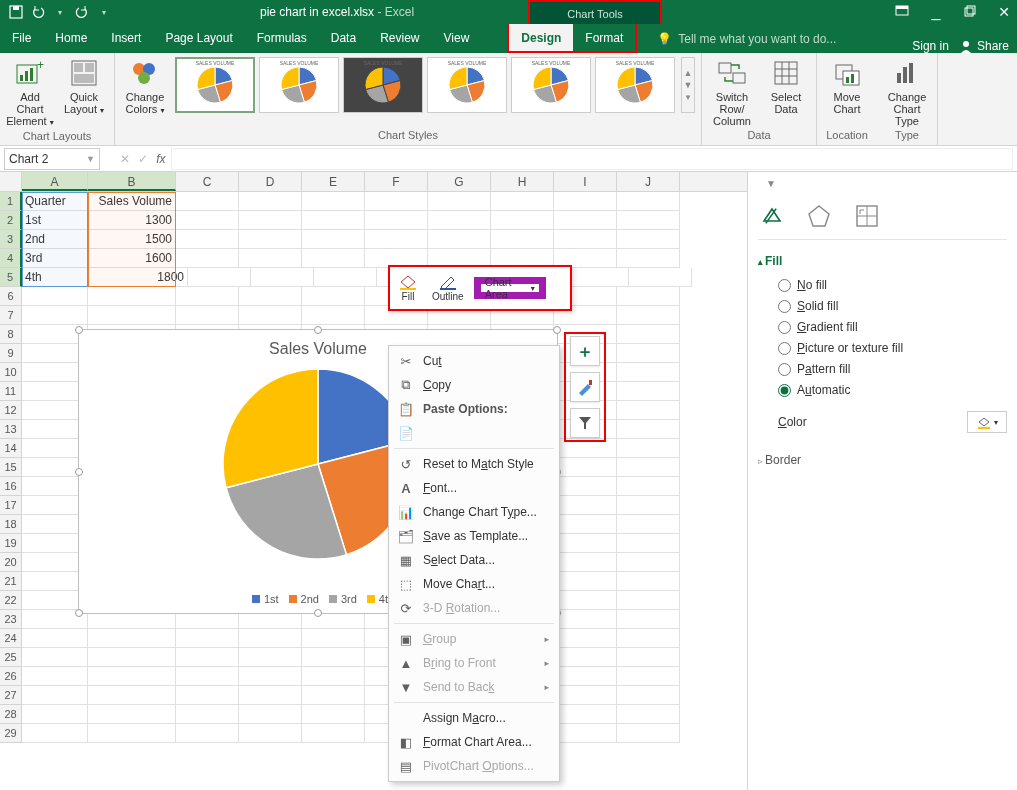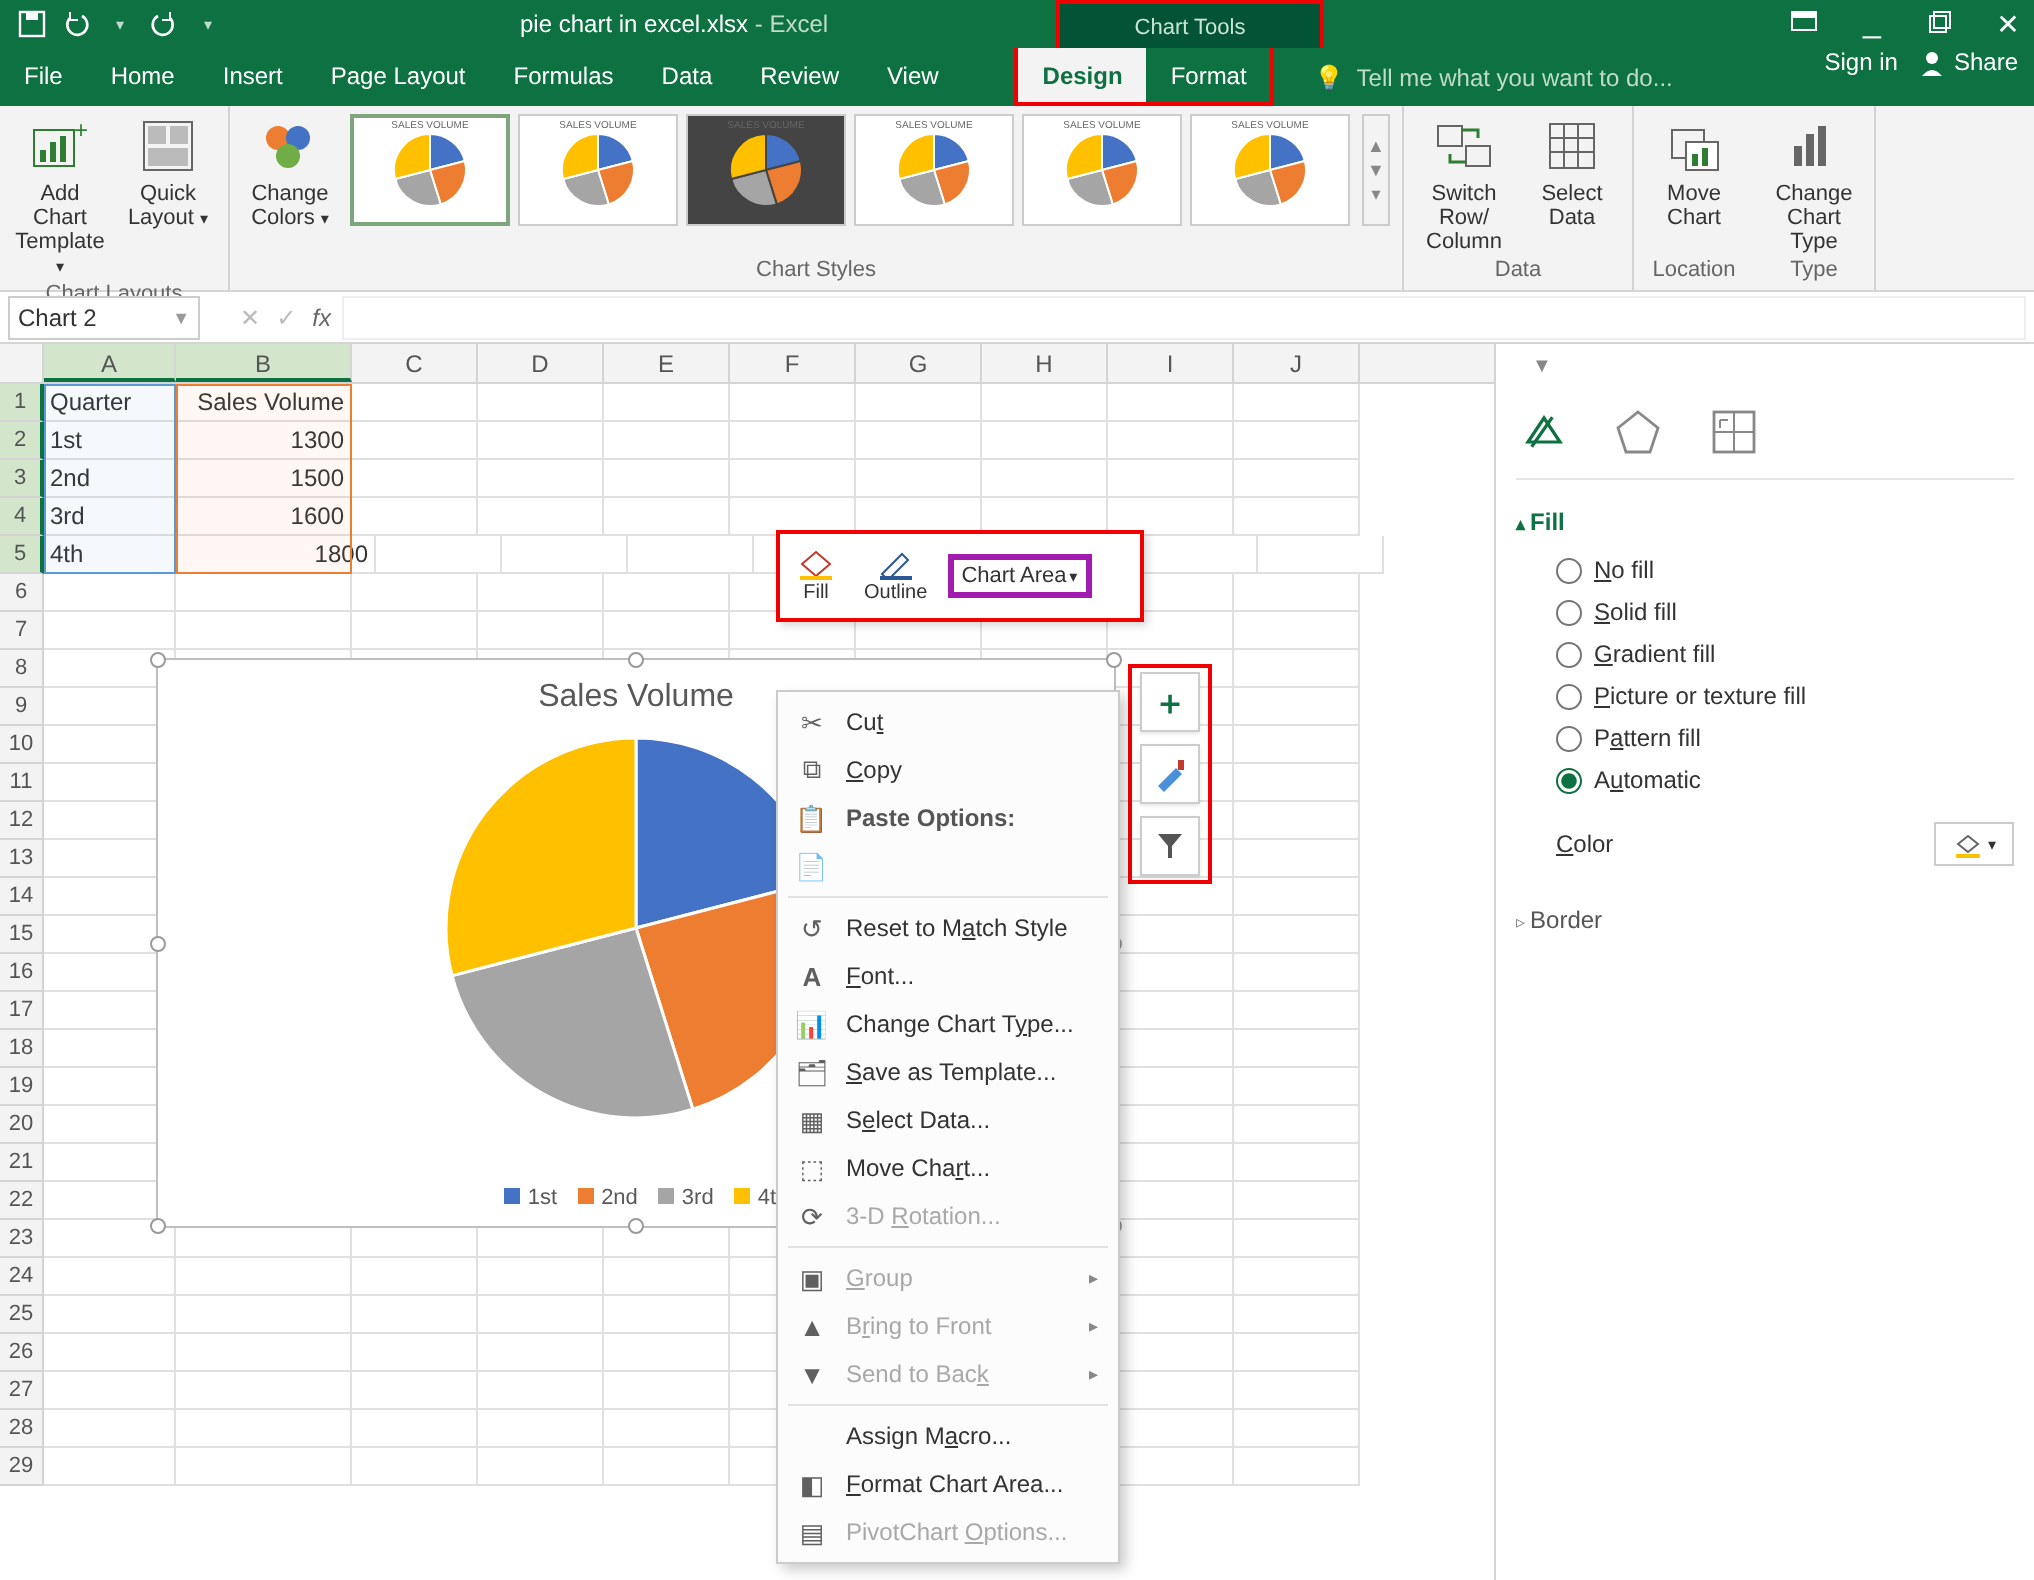--- a/index.html
+++ b/index.html
@@ -15,21 +15,21 @@
 .win-controls { position: absolute; right: 6px; top: 0; display: flex; gap: 20px; height: 24px; align-items: center; }
 .win-controls span { width: 14px; text-align: center; cursor: pointer; }
 
 
 .tabs { height: 29px; background: #0e7141; display: flex; align-items: stretch; color: #fff; font-size: 12px; }
 .tabs .tab { padding: 0 12px; line-height: 29px; cursor: pointer; }
 .tabs .tab.file { background: #0e7141; }
 .tabs .design-format { display: flex; border: 2px solid #f00000; border-top: none; }
 .tabs .tab.active { background: #f3f3f3; color: #0e7141; font-weight: 600; }
 .tabs .tell { color: #bedcc9; font-style: normal; margin-left: 20px; display: flex; align-items: center; gap: 6px; }
-.tabs .right { margin-left: auto; display: flex; align-items: flex-start; gap: 10px; padding-right: 8px; }
+.tabs .right { margin-left: auto; display: flex; align-items: flex-end; gap: 10px; padding-right: 8px; }
 
 
 .ribbon { height: 93px; background: #f3f3f3; border-bottom: 1px solid #d4d4d4; display: flex; }
 .group { border-right: 1px solid #d4d4d4; padding: 4px 6px; display: flex; flex-direction: column; align-items: center; justify-content: space-between; }
 .group .g-body { display: flex; gap: 6px; flex: 1; align-items: flex-start; }
 .group .g-label { font-size: 11px; color: #666; text-align: center; padding-top: 2px; }
 .big-btn { width: 48px; display: flex; flex-direction: column; align-items: center; font-size: 11px; cursor: pointer; text-align: center; line-height: 1.1; gap: 2px; }
 .big-btn .ico { width: 32px; height: 32px; display: flex; align-items: center; justify-content: center; }
 .big-btn .caret { font-size: 8px; }
 
@@ -72,21 +72,21 @@
 .legend .sw { display: inline-block; width: 8px; height: 8px; margin: 0 4px 0 10px; }
 
 
 .chart-side { position: absolute; left: 564px; top: 160px; width: 42px; border: 2px solid #f00000; padding: 2px; display: flex; flex-direction: column; gap: 6px; }
 .chart-side .sbtn { width: 30px; height: 30px; border: 1px solid #ccc; background: #fff; margin: 0 auto; display: flex; align-items: center; justify-content: center; cursor: pointer; font-size: 17px; box-shadow: 0 1px 2px rgba(0,0,0,.1);}
 
 
 .mini-tb { position: absolute; left: 388px; top: 93px; width: 184px; height: 46px; background: #fff; border: 2px solid #f00000; display: flex; align-items: center; padding: 0 4px; gap: 6px; box-shadow: 2px 2px 4px rgba(0,0,0,.15);}
 .mini-tb .mbtn { display: flex; flex-direction: column; align-items: center; font-size: 10px; cursor: pointer; gap: 1px; padding: 2px 4px;}
 .mini-tb .mico { width: 20px; height: 16px; }
-.mini-tb .dd { width: 72px; height: 22px; border: 3px solid #a21caf; font-size: 11px; display: flex; align-items: center; justify-content: space-between; padding: 0 4px; }
+.mini-tb .dd { width: 72px; height: 22px; border: 7px solid #a21caf; font-size: 11px; display: flex; align-items: center; justify-content: space-between; padding: 0 4px; }
 
 
 .ctx { position: absolute; left: 388px; top: 173px; width: 172px; background: #fcfcfc; border: 1px solid #ccc; box-shadow: 3px 3px 6px rgba(0,0,0,.2); padding: 3px 0; font-size: 12px; }
 .ctx .mi { height: 24px; display: flex; align-items: center; gap: 8px; padding: 0 10px 0 8px; cursor: pointer; }
 .ctx .mi .mico { width: 18px; text-align: center; color: #606060; font-size: 13px; flex-shrink:0;}
 .ctx .mi.dim { color: #a8a8a8; cursor: default; }
 .ctx .mi .arr { margin-left: auto; font-size: 9px; color: #888; }
 .ctx .mi.heading { font-weight: 600; color: #555; }
 .ctx .sep { height: 1px; background: #e2e2e2; margin: 3px 5px; }
 
@@ -193,21 +193,21 @@
       <div class="big-btn">
         <div class="ico">
             <svg width="30" height="28">
               <rect x="2" y="6" width="20" height="18" fill="none" stroke="#2e7d32"></rect>
               <rect x="5" y="16" width="3" height="6" fill="#2e7d32"></rect>
               <rect x="10" y="12" width="3" height="10" fill="#2e7d32"></rect>
               <rect x="15" y="9" width="3" height="13" fill="#2e7d32"></rect>
               <text x="22" y="10" font-size="12" fill="#2e7d32">+</text>
             </svg>
           </div>
-        <span><span>Add Chart Template</span> <span class="caret">▾</span></span>
+        <span><span>Add Chart Element</span> <span class="caret">▾</span></span>
       </div>
       <div class="big-btn">
         <div class="ico">
             <svg width="28" height="28">
               <rect x="2" y="2" width="24" height="24" fill="none" stroke="#666"></rect>
               <rect x="4" y="4" width="9" height="9" fill="#bbb"></rect>
               <rect x="15" y="4" width="9" height="9" fill="#bbb"></rect>
               <rect x="4" y="15" width="20" height="9" fill="#bbb"></rect>
             </svg>
           </div>

